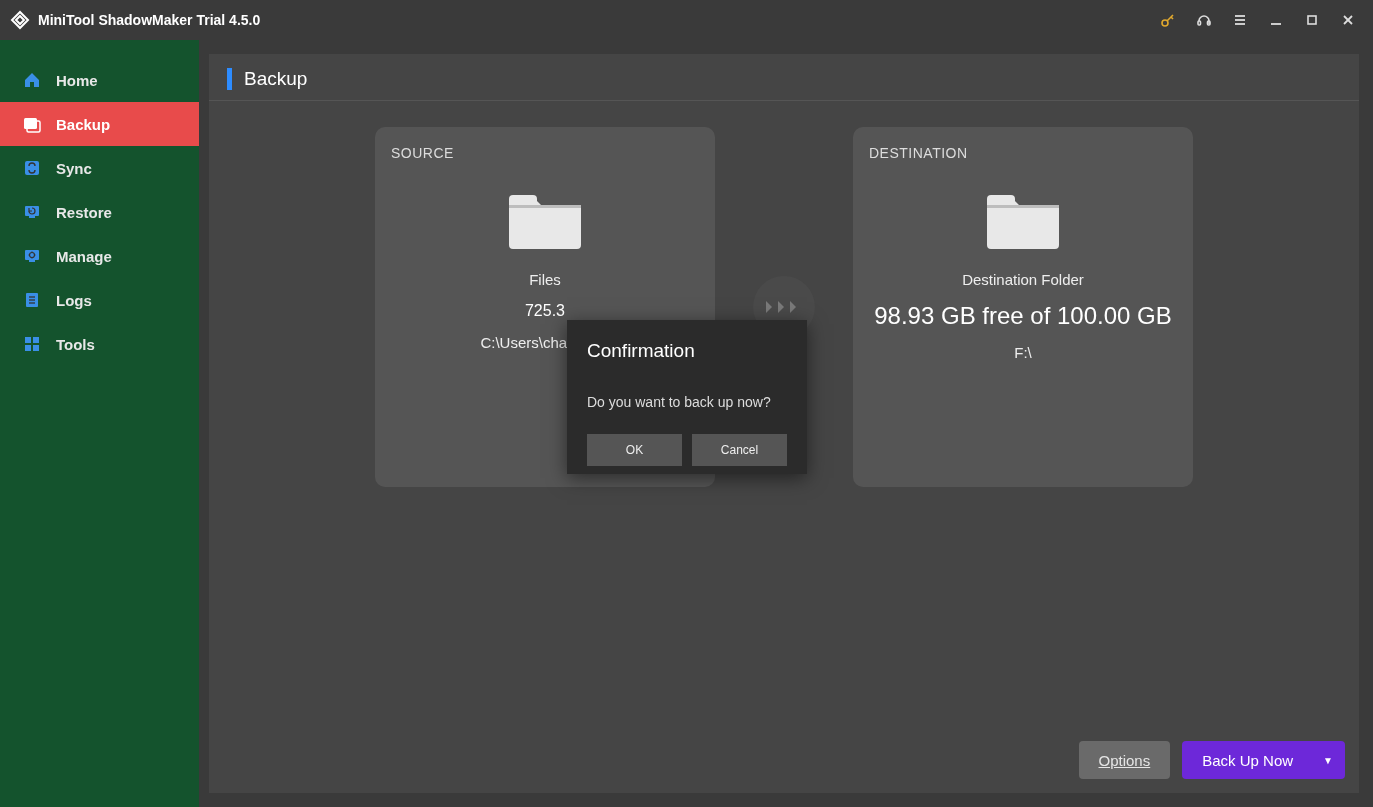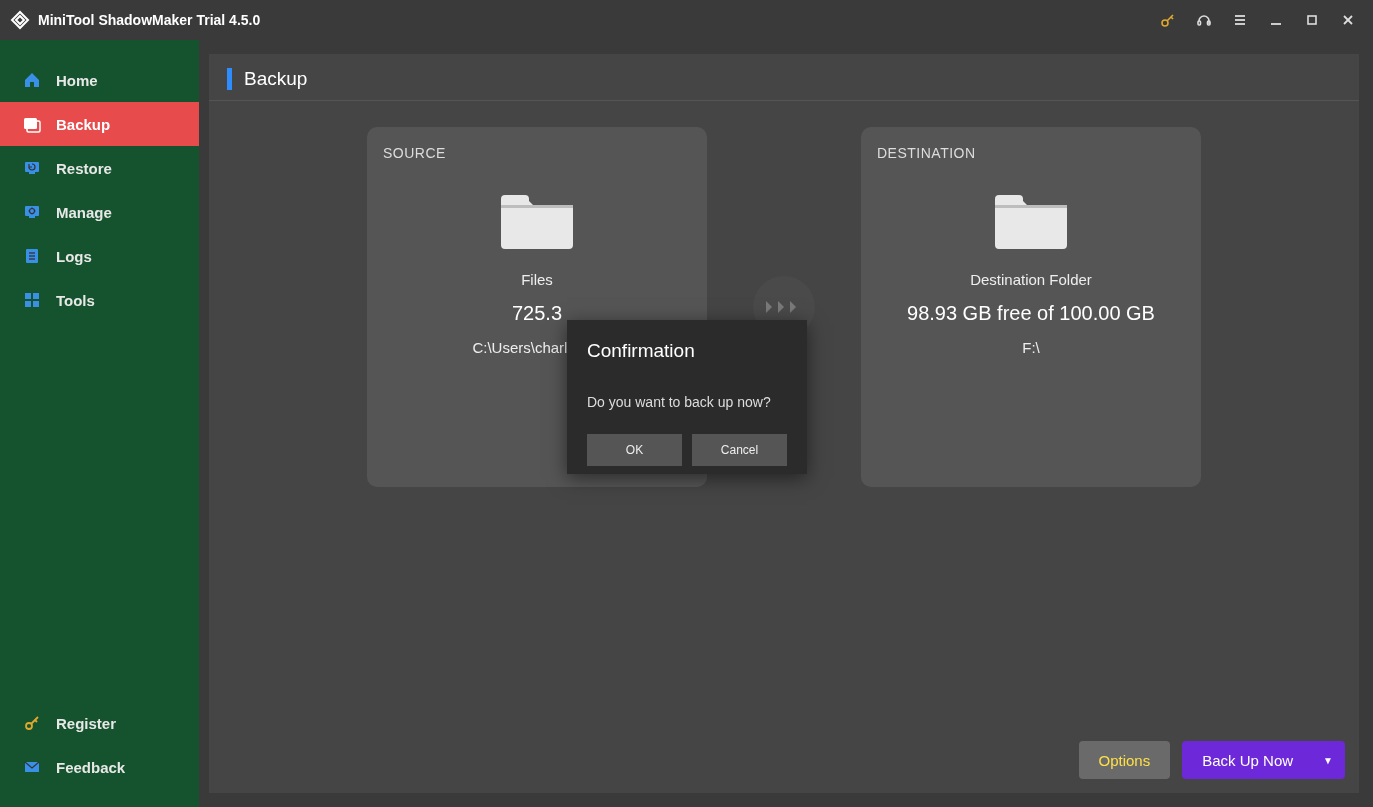--- a/index.html
+++ b/index.html
@@ -104,21 +104,21 @@
   }
   .page-title {
     font-size: 19px;
     color: #fff;
     font-weight: 400;
   }
   .cards-row {
     display: flex;
     align-items: center;
     justify-content: center;
-    gap: 16px;
+    gap: 8px;
     margin-top: 26px;
   }
   .card {
     width: 340px;
     height: 360px;
     background: #555555;
     border-radius: 10px;
     padding: 18px 16px;
     display: flex;
     flex-direction: column;
@@ -129,21 +129,21 @@
     font-size: 14px;
     letter-spacing: 0.5px;
     color: #ddd;
     margin-bottom: 18px;
   }
   .folder-icon {
     margin-top: 6px;
     margin-bottom: 22px;
   }
   .card-line1 { font-size: 15px; color: #eee; margin-bottom: 14px; text-align:center; }
-  .card-line2 { font-size: 20px; color: #fff; margin-bottom: 14px; text-align:center; }
+  .card-line2 { font-size: 16px; color: #fff; margin-bottom: 14px; text-align:center; }
   .card-line3 { font-size: 15px; color: #eee; text-align:center; }
   .arrow-circle {
     width: 62px;
     height: 62px;
     border-radius: 50%;
     background: #4a4a4a;
     display: flex;
     align-items: center;
     justify-content: center;
     margin: 0 30px;
@@ -162,21 +162,21 @@
     height: 38px;
     border-radius: 4px;
     border: none;
     font-size: 15px;
     cursor: pointer;
     padding: 0 20px;
     display: flex;
     align-items: center;
     justify-content: center;
   }
-  .btn-gray { background: #6a6a6a; color: #fde047; }
+  .btn-gray { background: #6a6a6a; color: #e5e5e5; text-decoration: underline; }
   .btn-blue { background: #6d28d9; color: #fff; display:flex; gap:30px; padding-right:12px; }
   .btn-blue .caret { font-size: 10px; }
   .dialog {
     position: absolute;
     left: 567px;
     top: 320px;
     width: 240px;
     background: #2b2b2b;
     padding: 20px 20px 8px 20px;
     box-shadow: 0 4px 18px rgba(0,0,0,0.5);
@@ -275,20 +275,29 @@
         <svg width="20" height="20" viewBox="0 0 20 20">
             <rect x="2" y="4" width="13" height="11" rx="1.5" fill="#fff"></rect>
             <rect x="5" y="7" width="13" height="11" rx="1.5" fill="none" stroke="#fff" stroke-width="1.5"></rect>
           </svg>
       </span>
       <span>Backup</span>
     </div>
     <div class="side-item">
       <span class="icon">
         <svg width="20" height="20" viewBox="0 0 20 20">
+            <rect x="3" y="3" width="14" height="14" rx="2" fill="#3a8fe6"></rect>
+            <path d="M7 8 a3 3 0 0 1 6 0 M13 12 a3 3 0 0 1 -6 0" fill="none" stroke="#333" stroke-width="1.4"></path>
+          </svg>
+      </span>
+      <span>Sync</span>
+    </div>
+    <div class="side-item">
+      <span class="icon">
+        <svg width="20" height="20" viewBox="0 0 20 20">
             <rect x="3" y="4" width="14" height="10" rx="1" fill="#3a8fe6"></rect>
             <rect x="7" y="14" width="6" height="2" fill="#3a8fe6"></rect>
             <path d="M10 6 a3 3 0 1 1 -3 3" fill="none" stroke="#333" stroke-width="1.2"></path>
             <path d="M7 6 L7 9 L10 9" fill="none" stroke="#333" stroke-width="1.2"></path>
           </svg>
       </span>
       <span>Restore</span>
     </div>
     <div class="side-item">
       <span class="icon">
@@ -317,42 +326,20 @@
         <svg width="20" height="20" viewBox="0 0 20 20">
             <rect x="3" y="3" width="6" height="6" fill="#3a8fe6"></rect>
             <rect x="11" y="3" width="6" height="6" fill="#3a8fe6"></rect>
             <rect x="3" y="11" width="6" height="6" fill="#3a8fe6"></rect>
             <rect x="11" y="11" width="6" height="6" fill="#3a8fe6"></rect>
           </svg>
       </span>
       <span>Tools</span>
     </div>
 
-    <div class="sidebar-bottom">
-      <div class="side-item">
-        <span class="icon">
-          <svg width="18" height="18" viewBox="0 0 18 18">
-              <g fill="none" stroke="#e0a82e" stroke-width="1.8">
-                <circle cx="6" cy="12" r="3"></circle>
-                <path d="M8 10 L15 3 M12 6 L14 8"></path>
-              </g>
-            </svg>
-        </span>
-        <span>Register</span>
-      </div>
-      <div class="side-item">
-        <span class="icon">
-          <svg width="18" height="18" viewBox="0 0 18 18">
-              <rect x="2" y="4" width="14" height="10" fill="#3a8fe6"></rect>
-              <path d="M2 4 L9 10 L16 4" fill="none" stroke="#333" stroke-width="1.2"></path>
-            </svg>
-        </span>
-        <span>Feedback</span>
-      </div>
-    </div>
   </div>
 
   <div class="main">
     <div class="page-header">
       <div class="accent-bar"></div>
       <div class="page-title">Backup</div>
     </div>
 
     <div class="cards-row">
 
@@ -381,21 +368,21 @@
       <div class="card">
         <div class="card-label">DESTINATION</div>
         <div class="folder-icon">
           <svg width="80" height="64" viewBox="0 0 80 64">
               <path d="M4 14 h26 l8 8 h38 v38 a4 4 0 0 1 -4 4 H8 a4 4 0 0 1 -4 -4 Z" fill="#e8e8e8"></path>
               <path d="M4 14 a4 4 0 0 1 4 -4 h20 a4 4 0 0 1 4 4 v6 H4 Z" fill="#e8e8e8"></path>
               <rect x="4" y="20" width="72" height="3" fill="#bdbdbd"></rect>
             </svg>
         </div>
         <div class="card-line1">Destination Folder</div>
-        <div class="card-line2" style="font-size:20px">98.93 GB free of 100.00 GB</div>
+        <div class="card-line2" style="font-size:24px">98.93 GB free of 100.00 GB</div>
         <div class="card-line3">F:\</div>
       </div>
     </div>
 
     <div class="bottom-bar">
       <button class="btn btn-gray">Options</button>
       <button class="btn btn-blue">
         <span>Back Up Now</span>
         <span class="caret">▼</span>
       </button>

